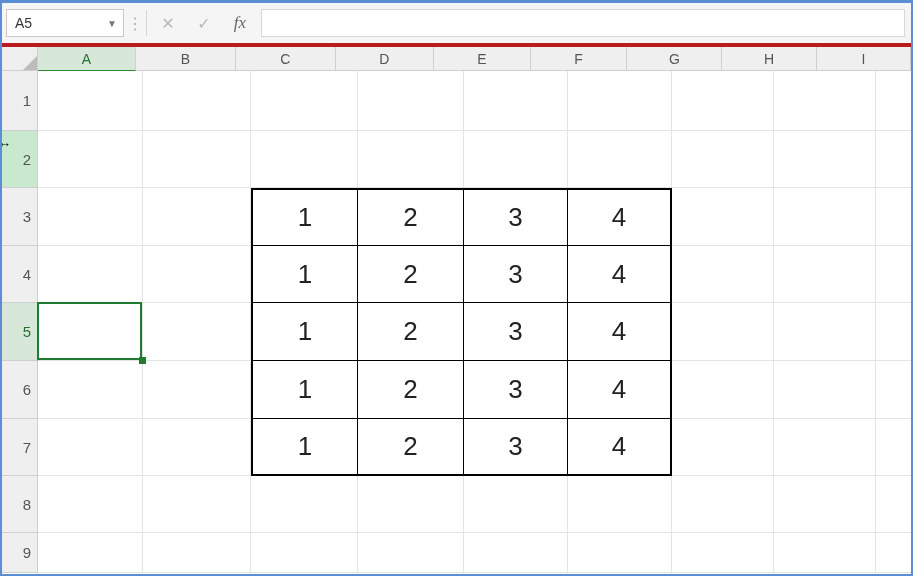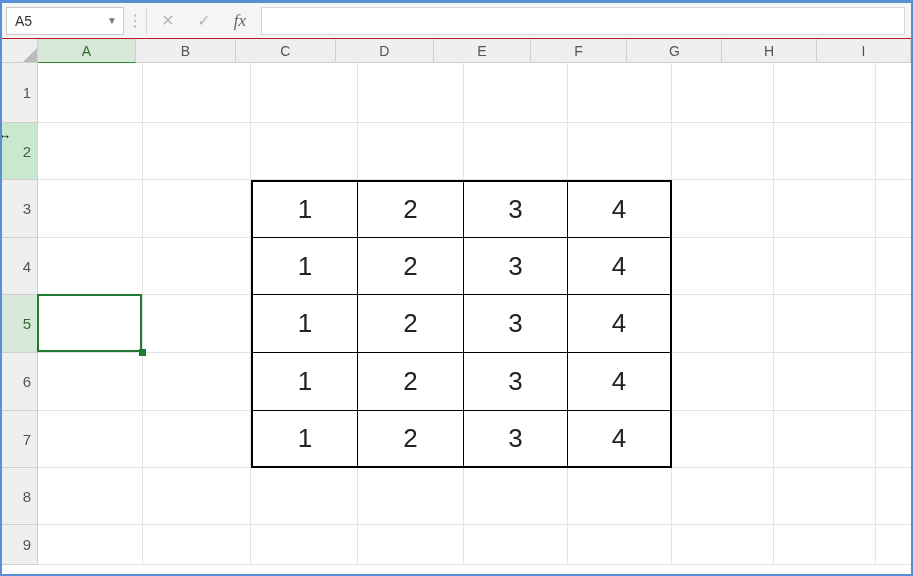--- a/index.html
+++ b/index.html
@@ -10,25 +10,25 @@
     overflow: hidden;
   }
   body {
     border: 2px solid #5a8fd6;
     border-top-width: 3px;
     position: relative;
   }
 
   
   .formula-bar {
-    height: 36px;
+    height: 44px;
     display: flex;
     align-items: center;
     background: #f5f5f5;
-    border-bottom: 1px solid #b91c1c;
+    border-bottom: 4px solid #b91c1c;
     gap: 6px;
     padding: 6px 6px 6px 4px;
   }
   .name-box {
     width: 118px; height: 28px;
     background: #ffffff;
     border: 1px solid #c9c9c9;
     display: flex; align-items: center; justify-content: space-between;
     padding: 0 6px 0 8px;
     font-size: 14px; color: #333;

